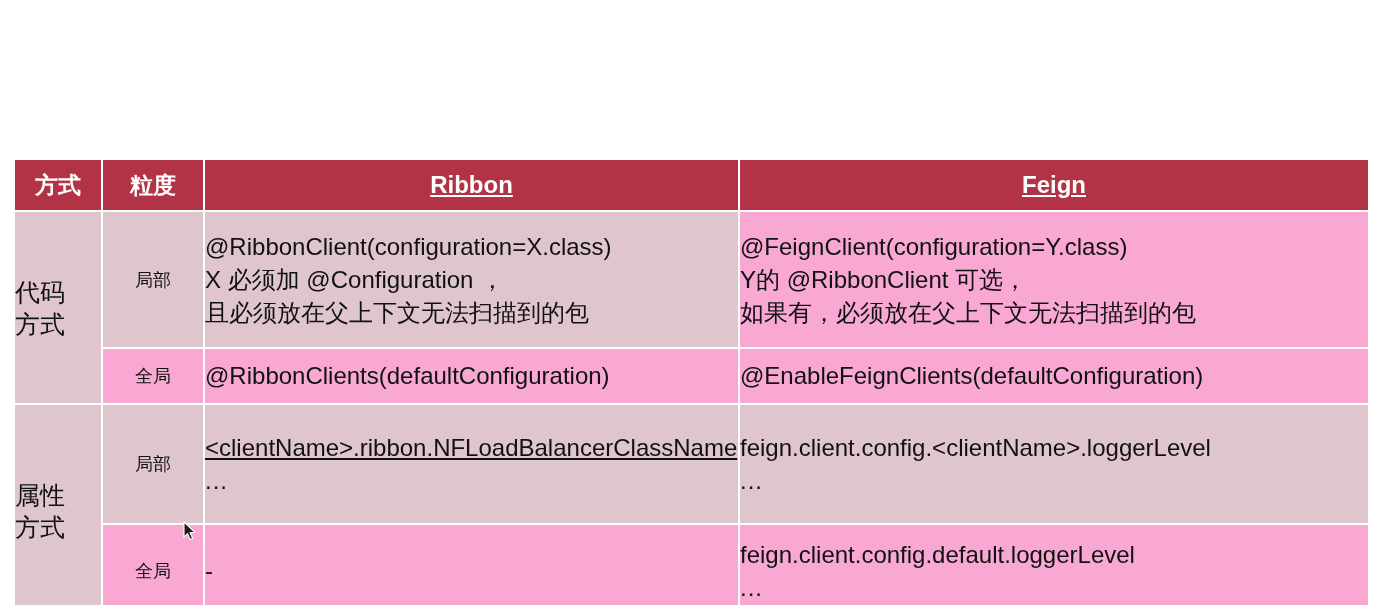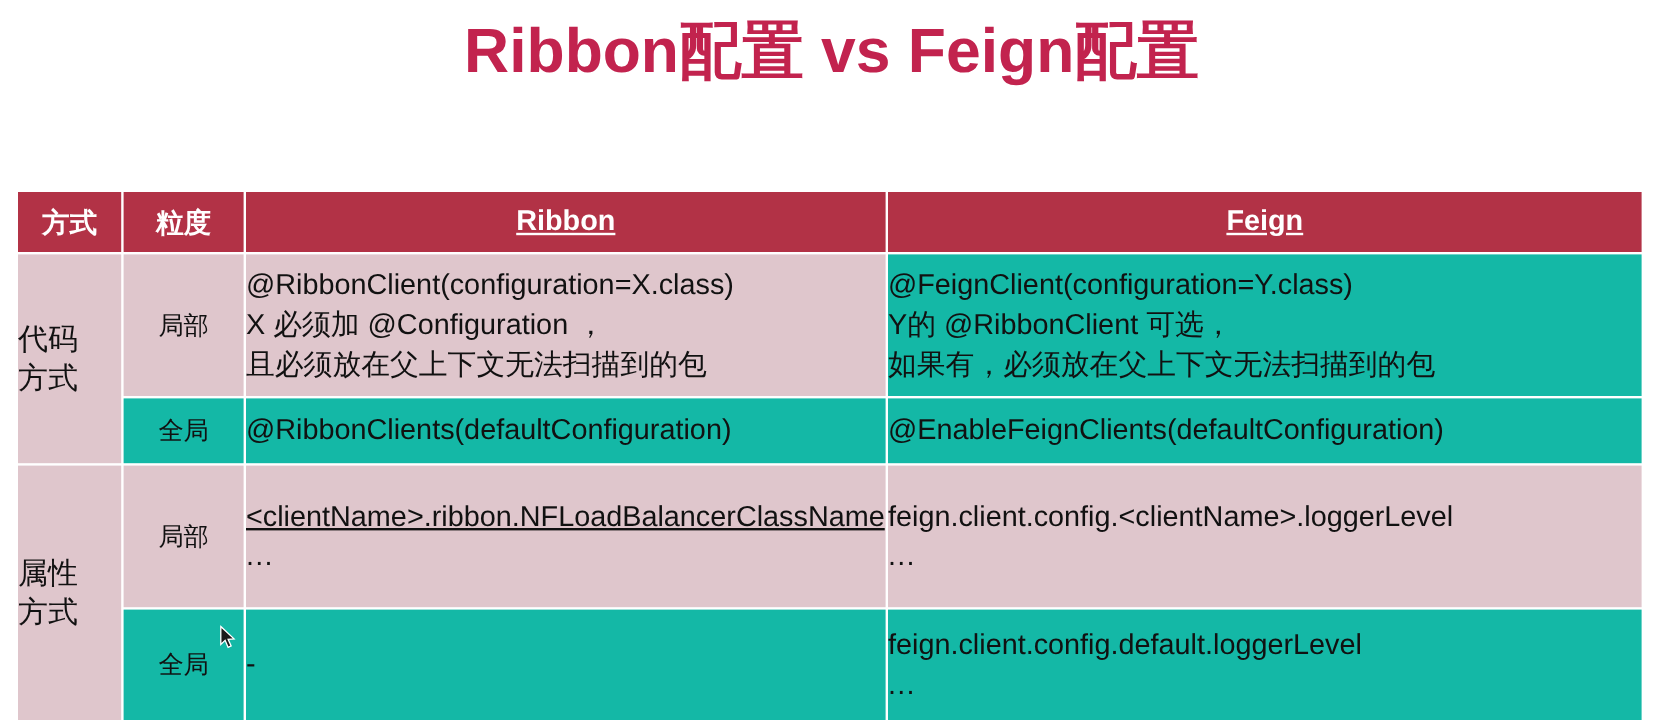--- a/index.html
+++ b/index.html
@@ -68,66 +68,65 @@
   .col-method { width: 86px; }
   .col-gran   { width: 100px; }
   .col-ribbon { width: 533px; }
   .col-feign  { width: 628px; }
 
   
   .cell-dark {
     background: #DFC6CC;
   }
   .cell-light {
-    background: #14b8a6;
+    background: #f9a8d4;
   }
 
   .v-method {
     text-align: left;
     font-size: 25px;
     color: #111111;
     line-height: 1.28;
   }
   .v-gran {
     text-align: center;
-    font-size: 21px;
+    font-size: 18px;
     color: #111111;
   }
   .v-content {
     text-align: left;
     font-size: 24px;
     color: #111111;
     padding: 10px 0 10px 17px;
     line-height: 1.38;
   }
   .v-content .line { white-space: nowrap; }
   .v-content .line.wrapline { white-space: normal; text-decoration: underline; }
   .v-content .ellip { letter-spacing: 1px; }
 
-  .r-code-local   { height: 118px; }
+  .r-code-local   { height: 135px; }
   .r-code-global  { height: 54px; }
   .r-prop-local   { height: 118px; }
   .r-prop-global  { height: 92px; }
 
   
   .cursor {
     position: absolute;
     left: 183px;
     top: 521px;
     width: 14px;
     height: 20px;
     pointer-events: none;
   }
 </style>
 </head>
 <body>
 
 <div class="slide">
 
-  <div class="page-title">Ribbon配置 vs Feign配置</div>
 
   <table class="cmp-table">
     <colgroup>
       <col class="col-method">
       <col class="col-gran">
       <col class="col-ribbon">
       <col class="col-feign">
     </colgroup>
     <thead>
       <tr>

